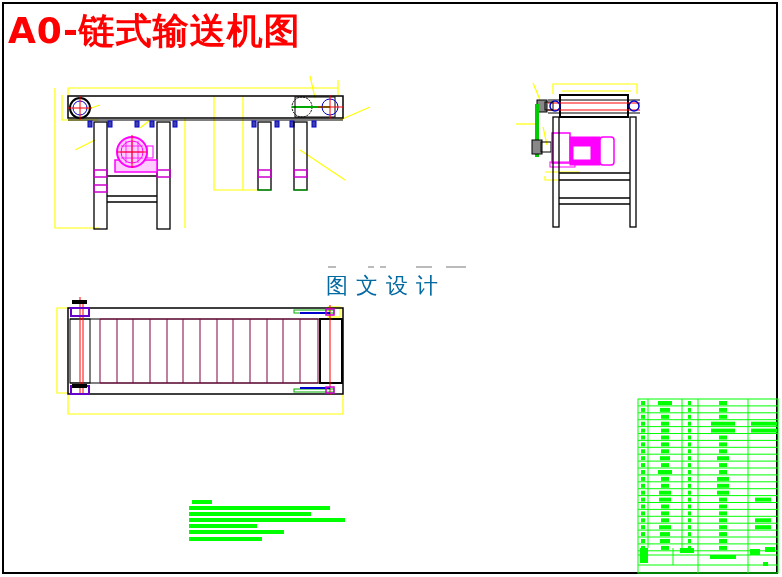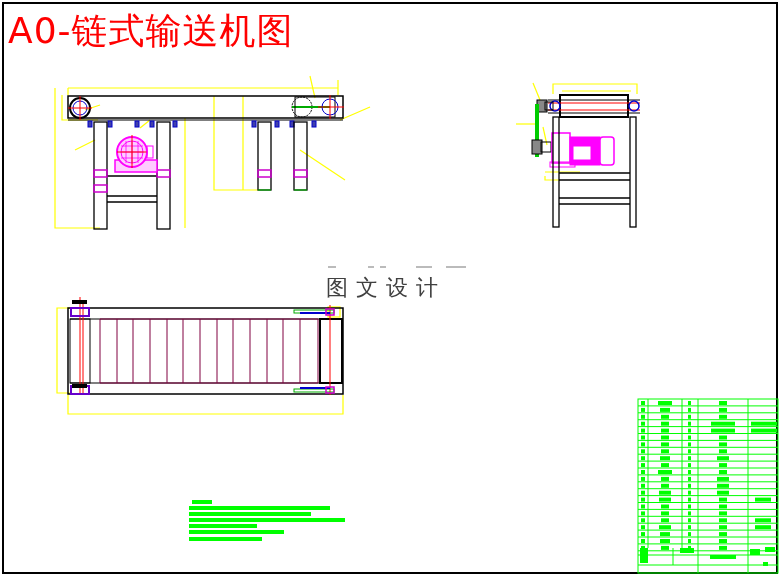--- a/index.html
+++ b/index.html
@@ -1,23 +1,23 @@
 <!DOCTYPE html>
 <html><head>
 <meta charset="utf-8">
 <style>
   html, body { margin: 0; padding: 0; background: #ffffff; }
   body { width: 782px; height: 577px; position: relative; overflow: hidden;
          font-family: "DejaVu Sans", sans-serif; }
   #sheet { position: absolute; left: 0; top: 0; width: 782px; height: 577px; }
   .title-text { position: absolute; left: 8px; top: 8px; color: #ff0000;
-    font-family: "DejaVu Sans", sans-serif; font-weight: normal; font-size: 36px;
+    font-family: "DejaVu Sans", sans-serif; font-weight: bold; font-size: 36px;
     letter-spacing: 1px; line-height: 46px; white-space: nowrap; }
-  .watermark { position: absolute; left: 326px; top: 274px; color: #404040;
-    font-family: Liberation Serif, serif; font-size: 22px; letter-spacing: 8px;
+  .watermark { position: absolute; left: 326px; top: 274px; color: #0369a1;
+    font-family: Liberation Mono, monospace; font-size: 22px; letter-spacing: 8px;
     line-height: 28px; white-space: nowrap; }
   .wm-marks { position: absolute; left: 328px; top: 266px; width: 140px; height: 4px; }
   .wm-marks span { position: absolute; top: 0; height: 2px; background: #bbbbbb; }
 </style>
 </head>
 <body>
 
 <div id="sheet">
 <svg width="782" height="577" viewBox="0 0 782 577" xmlns="http://www.w3.org/2000/svg">
 

